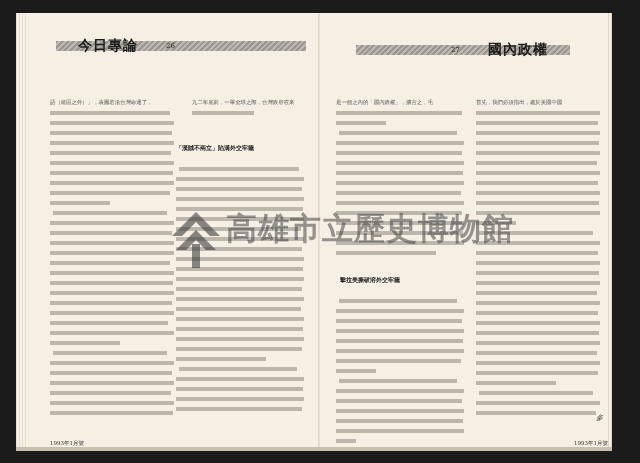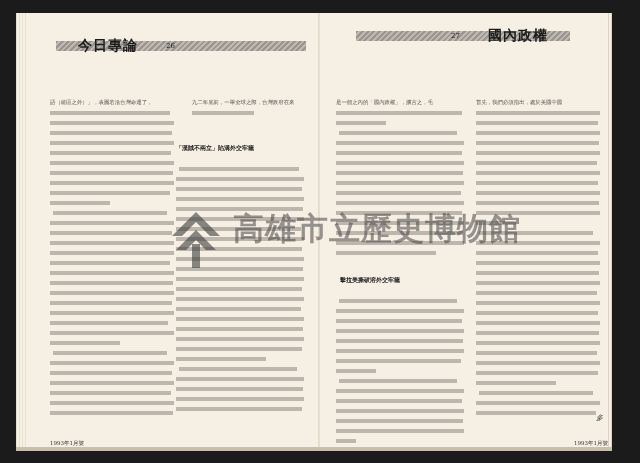--- a/index.html
+++ b/index.html
@@ -6,30 +6,30 @@
   body{width:640px;height:463px;background:#1b1b1b;position:relative;overflow:hidden;font-family:"DejaVu Serif",serif;}
   .page{position:absolute;background:#f6efe4;}
   .page.left{left:16px;top:13px;width:304px;height:436px;}
   .page.right{left:320px;top:13px;width:292px;height:436px;}
   .edges-left{position:absolute;left:0;top:0;width:12px;height:100%;background:repeating-linear-gradient(90deg,#e9dfcf 0 1px,#f7f0e6 1px 3px);}
   .edges-right{position:absolute;right:0;top:0;width:6px;height:100%;background:repeating-linear-gradient(90deg,#f7f0e6 0 2px,#ddd2c0 2px 3px);}
   .gutter{position:absolute;left:318px;top:13px;width:4px;height:436px;background:linear-gradient(90deg,#e2d8c6,#f2eadc);}
   .bottom-shadow{position:absolute;left:16px;top:447px;width:596px;height:4px;background:#c9bfae;}
   .header-bar{position:absolute;height:10px;background:repeating-linear-gradient(135deg,#9a958f 0 2px,#bdb8b1 2px 4px);display:flex;align-items:center;}
   .left .header-bar{left:40px;top:28px;width:250px;}
-  .right .header-bar{left:36px;top:18px;width:214px;justify-content:flex-end;}
+  .right .header-bar{left:36px;top:32px;width:214px;justify-content:flex-end;}
   .header-text{font-size:14px;color:#1c1c1c;padding:0 22px;font-family:"DejaVu Sans",sans-serif;font-weight:bold;letter-spacing:1px;}
   .header-num{font-size:7px;color:#222;padding:0 6px;}
   .col{position:absolute;font-size:5.4px;line-height:10px;color:#555;}
   .line{height:10px;white-space:nowrap;overflow:hidden;}
   .bar{display:inline-block;height:4px;background:#8c8780;opacity:.55;vertical-align:middle;}
   .heading{position:absolute;font-size:6px;color:#222;font-weight:bold;white-space:nowrap;}
   .footer{position:absolute;font-size:5.5px;color:#333;}
   .watermark{position:absolute;left:170px;top:210px;width:330px;height:70px;pointer-events:none;}
-  .wm-title{position:absolute;left:63px;top:-2px;font-family:"DejaVu Sans",sans-serif;font-size:31px;font-weight:bold;color:rgba(70,70,70,.55);letter-spacing:1px;white-space:nowrap;}
+  .wm-title{position:absolute;left:56px;top:-2px;font-family:"DejaVu Sans",sans-serif;font-size:31px;font-weight:bold;color:rgba(70,70,70,.55);letter-spacing:1px;white-space:nowrap;}
   .wm-sub{position:absolute;left:76px;top:38px;font-family:"DejaVu Sans",sans-serif;font-size:17px;color:rgba(80,80,80,.45);white-space:nowrap;}
   .wm-logo{position:absolute;left:0;top:0;width:52px;height:60px;}
   .mark{position:absolute;font-size:7px;color:#333;font-style:italic;}
 </style>
 </head>
 <body>
 
 <div class="page left">
   <div class="edges-left"></div>
   <div class="header-bar">

